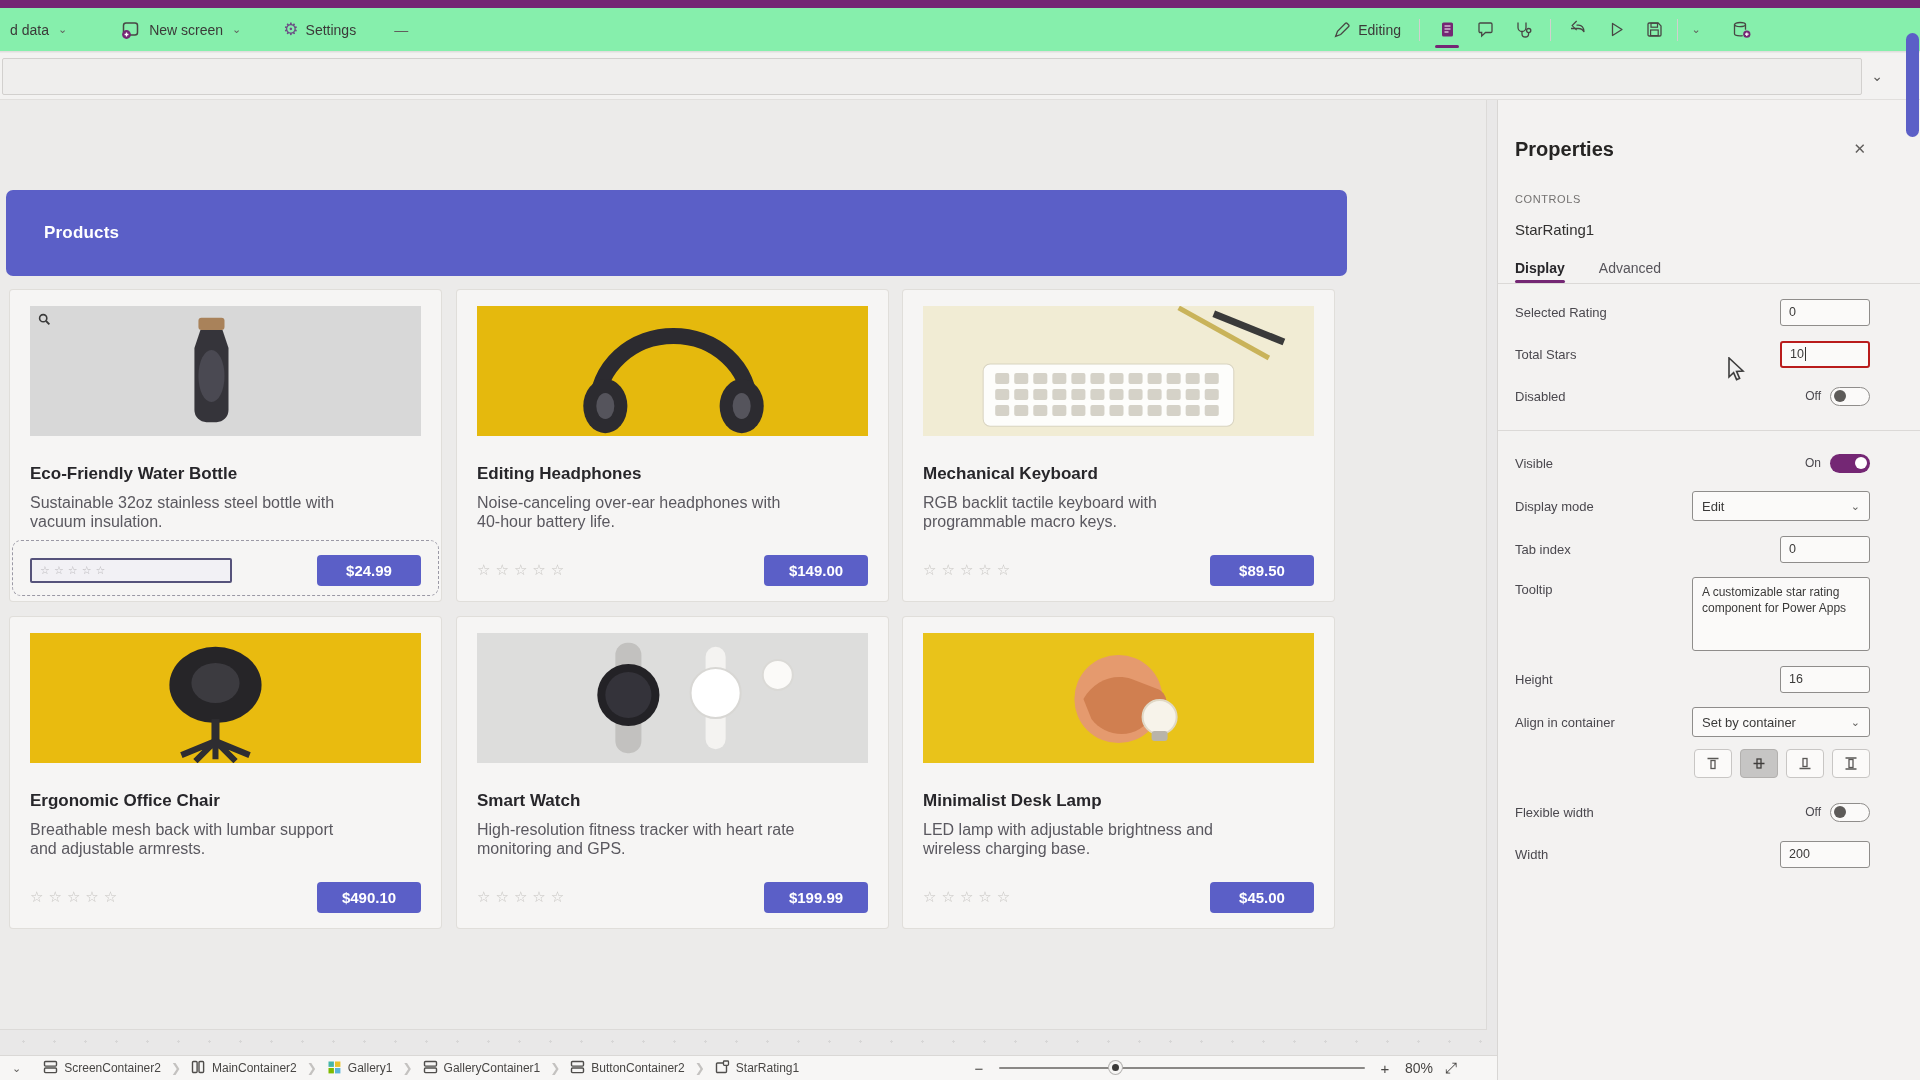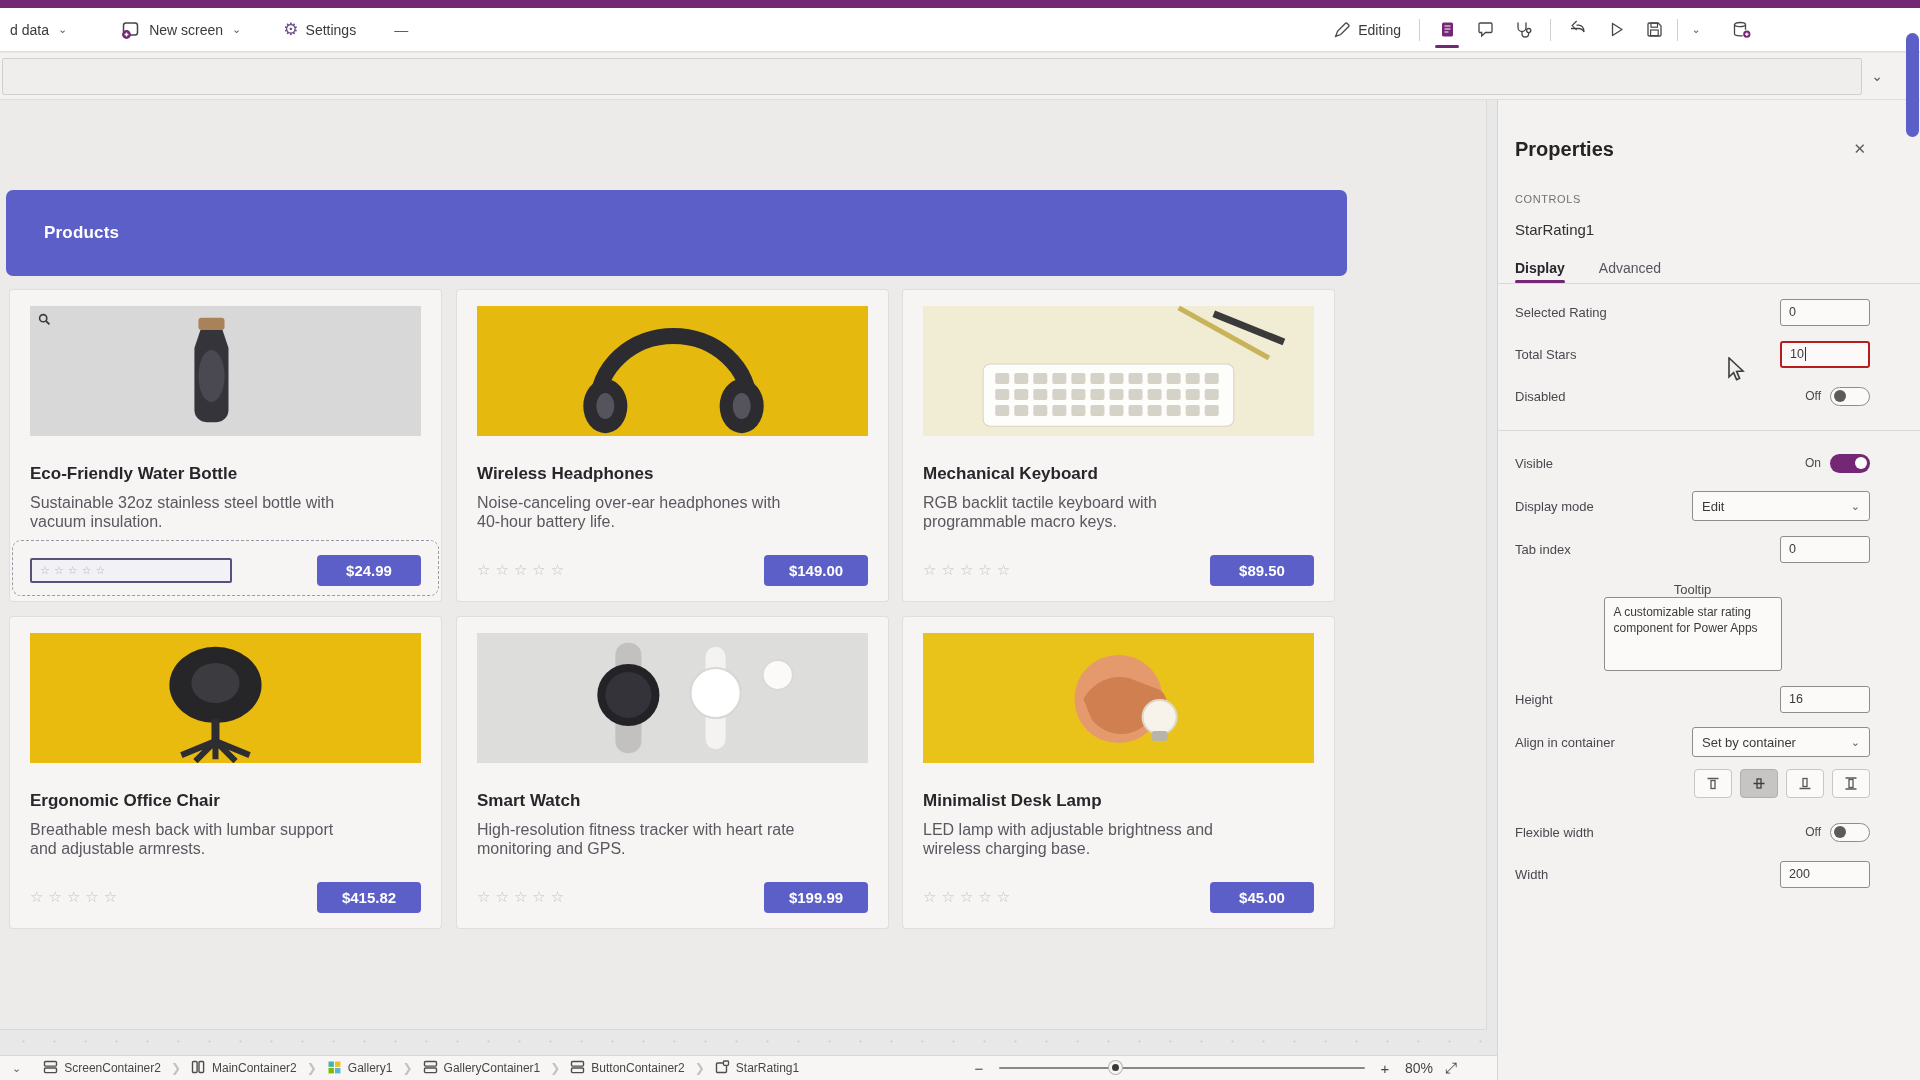--- a/index.html
+++ b/index.html
@@ -3,21 +3,21 @@
 <meta charset="utf-8">
 <style>
   * { margin:0; padding:0; box-sizing:border-box; }
   html,body { width:1920px; height:1080px; overflow:hidden;
     font-family:"Liberation Sans","DejaVu Sans",sans-serif; background:#e9e8e8; color:#323130; }
 
   
   .top-strip { position:absolute; left:0; top:0; width:1920px; height:8px; background:#742774; }
 
   
-  .toolbar { position:absolute; left:0; top:8px; width:1920px; height:44px; background:#ffffff;
+  .toolbar { position:absolute; left:0; top:8px; width:1920px; height:44px; background:#86efac;
     border-bottom:1px solid #e1dfdd; display:flex; align-items:center; font-size:14px; color:#3b3a39; }
   .tb-item { display:flex; align-items:center; gap:7px; padding:0 10px; height:100%; cursor:pointer; white-space:nowrap; }
   .tb-chev { font-size:11px; color:#605e5c; margin-left:2px; }
   .tb-left { display:flex; align-items:center; }
   .tb-right { display:flex; align-items:center; margin-left:auto; padding-right:160px; }
   .tb-divider { width:1px; height:22px; background:#d2d0ce; margin:0 8px; }
   .tb-icon-btn { position:relative; width:38px; height:36px; display:flex; align-items:center; justify-content:center; cursor:pointer; border-radius:3px; }
   .tb-icon-btn.active::after { content:""; position:absolute; left:7px; right:7px; bottom:0; height:3px; background:#742774; border-radius:2px; }
   .gear-glyph { font-size:17px; color:#6b4f85; line-height:1; }
   .more-glyph { color:#605e5c; letter-spacing:1px; }
@@ -93,21 +93,21 @@
   .toggle.on .knob { position:absolute; right:3px; top:3.5px; width:12px; height:12px; border-radius:50%; background:#ffffff; }
   .dropdown { width:178px; height:30px; background:#fbfaf9; border:1px solid #8f8d8b; border-radius:3px;
     display:flex; align-items:center; justify-content:space-between; padding:0 9px; font-size:13px; cursor:pointer; }
   .dd-chev { font-size:11px; color:#605e5c; }
   .tooltip-box { width:178px; min-height:74px; background:#fbfaf9; border:1px solid #8f8d8b; border-radius:3px;
     font-size:12px; line-height:16px; padding:6px 9px; color:#3b3a39; }
   .align-row { display:flex; justify-content:flex-end; gap:8px; margin-top:12px; }
   .align-btn { width:38px; height:29px; background:#fbfaf9; border:1px solid #c8c6c4; border-radius:4px;
     display:flex; align-items:center; justify-content:center; cursor:pointer; }
   .align-btn.selected { background:#c6c5c4; border-color:#b2b0ae; }
-  .prow.tall { align-items:center;flex-direction:column; }
+  .prow.tall { align-items:flex-start; }
   .prow.tall .plabel { padding-top:5px; }
 
   
   .bottom-bar { position:absolute; left:0; top:1055px; width:1497px; height:25px; background:#f7f6f5;
     border-top:1px solid #dad8d6; display:flex; align-items:center; font-size:12px; color:#484644; }
   .bb-chev { padding:0 12px; color:#605e5c; font-size:11px; cursor:pointer; }
   .crumb { display:flex; align-items:center; gap:6px; padding:0 10px; height:100%; cursor:pointer; white-space:nowrap; }
   .crumb-sep { color:#c4c2c0; font-size:12px; }
   .zoom-cluster { margin-left:auto; display:flex; align-items:center; gap:12px; padding-right:40px; }
   .zoom-minus,.zoom-plus { font-size:15px; color:#484644; cursor:pointer; width:16px; text-align:center; }
@@ -266,21 +266,21 @@
         <div class="card" style="left: 457px; top: 190px;">
     <div class="card-img img-headphones"><svg width="100%" height="100%" viewBox="0 0 390 130" preserveAspectRatio="xMidYMid slice">
               <path d="M120 100a76 70 0 0 1 152 0" fill="none" stroke="#2c2b30" stroke-width="16"></path>
               <ellipse cx="128" cy="100" rx="22" ry="27" fill="#2c2b30"></ellipse>
               <ellipse cx="264" cy="100" rx="22" ry="27" fill="#2c2b30"></ellipse>
               <ellipse cx="128" cy="100" rx="9" ry="13" fill="#55545c"></ellipse>
               <ellipse cx="264" cy="100" rx="9" ry="13" fill="#55545c"></ellipse>
             </svg>
       
     </div>
-    <div class="card-title">Wireless Headphones</div>
+    <div class="card-title">Editing Headphones</div>
     <div class="card-desc">Noise-canceling over-ear headphones with 40-hour battery life.</div>
     <div class="card-bottom">
       <div class="star-row">
         <span>☆</span><span>☆</span><span>☆</span><span>☆</span><span>☆</span>
       </div>
       <button class="price-btn">$149.00</button>
     </div>
 
   </div>
         <div class="card" style="left: 903px; top: 190px;">
@@ -347,21 +347,21 @@
               <path d="M185 108 l-34 14 M185 108 l34 14 M185 108 v18 M185 108 l-20 20 M185 108 l20 20" stroke="#2e2d31" stroke-width="6"></path>
             </svg>
       
     </div>
     <div class="card-title">Ergonomic Office Chair</div>
     <div class="card-desc">Breathable mesh back with lumbar support and adjustable armrests.</div>
     <div class="card-bottom">
       <div class="star-row">
         <span>☆</span><span>☆</span><span>☆</span><span>☆</span><span>☆</span>
       </div>
-      <button class="price-btn">$415.82</button>
+      <button class="price-btn">$490.10</button>
     </div>
 
   </div>
         <div class="card" style="left: 457px; top: 517px;">
     <div class="card-img img-watch"><svg width="100%" height="100%" viewBox="0 0 390 130" preserveAspectRatio="xMidYMid slice">
               <rect x="138" y="10" width="26" height="110" rx="12" fill="#c2c1bf"></rect>
               <circle cx="151" cy="62" r="31" fill="#232226"></circle>
               <circle cx="151" cy="62" r="23" fill="#34333a"></circle>
               <rect x="228" y="14" width="20" height="102" rx="10" fill="#f4f3f1"></rect>
               <circle cx="238" cy="60" r="25" fill="#ffffff" stroke="#d8d7d4" stroke-width="2"></circle>

